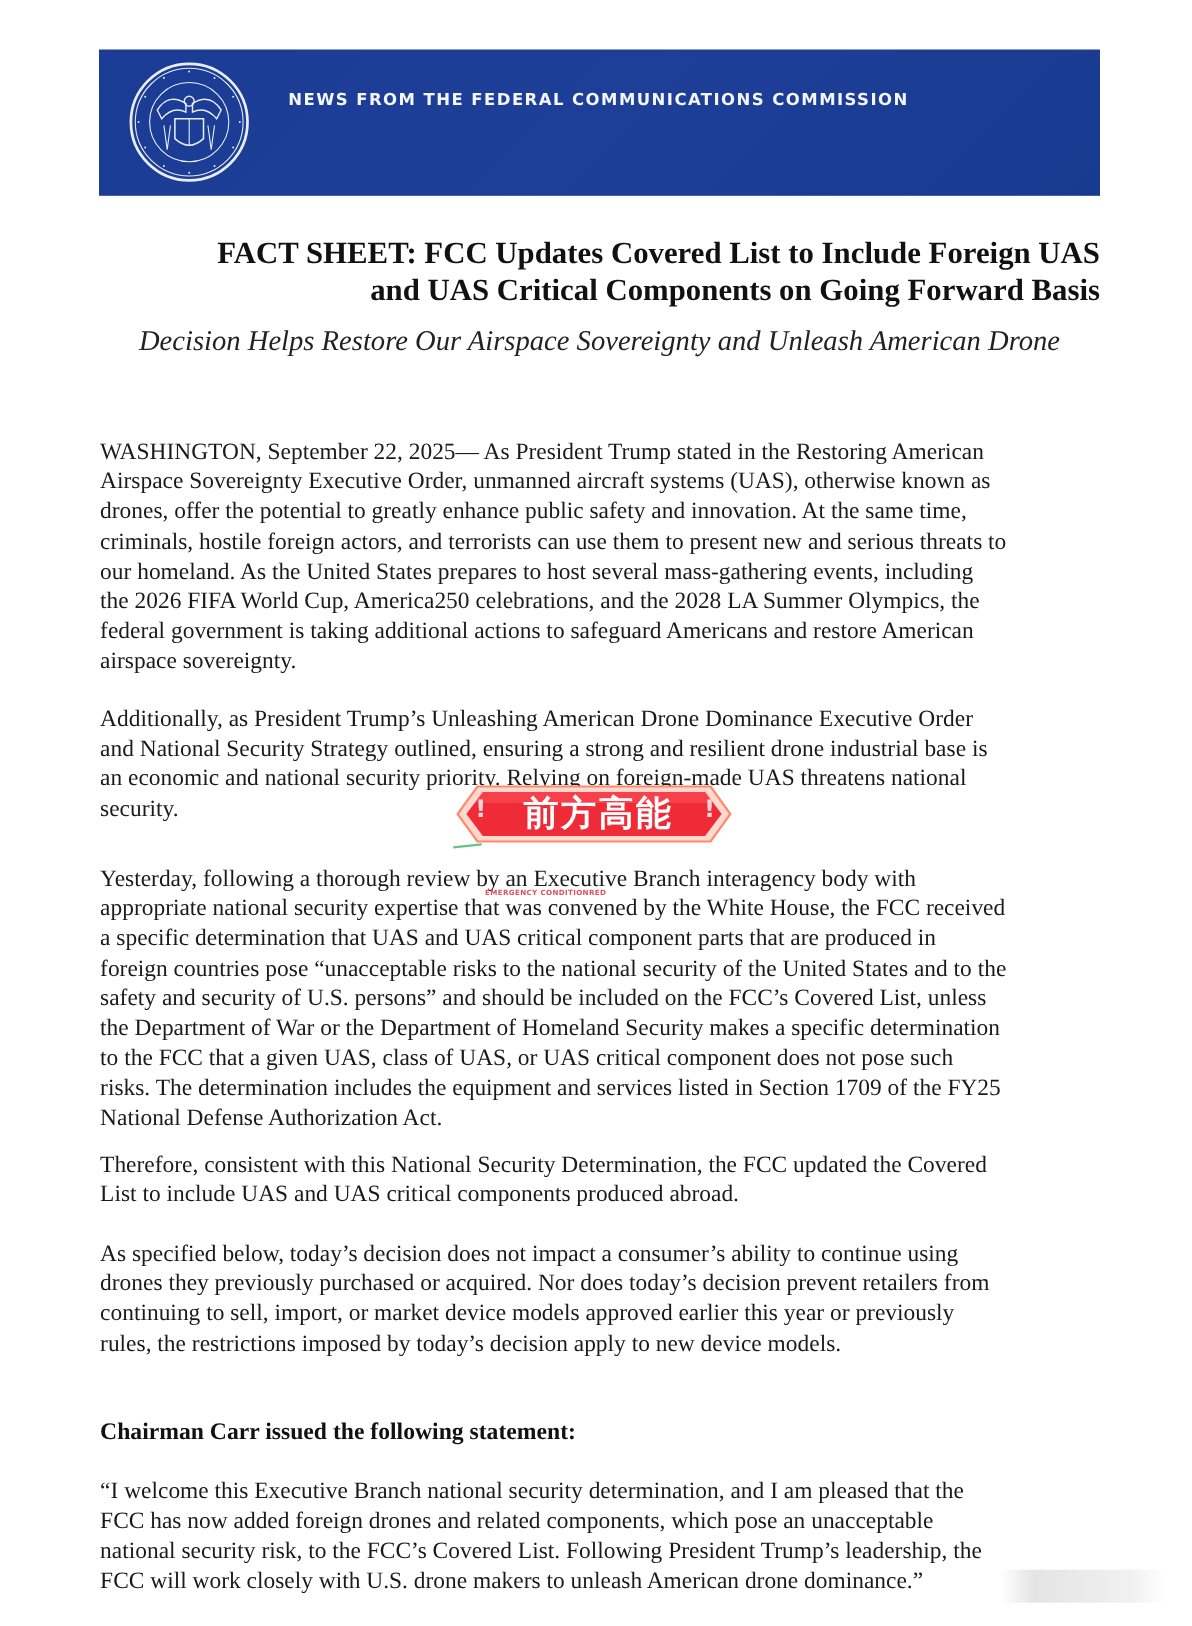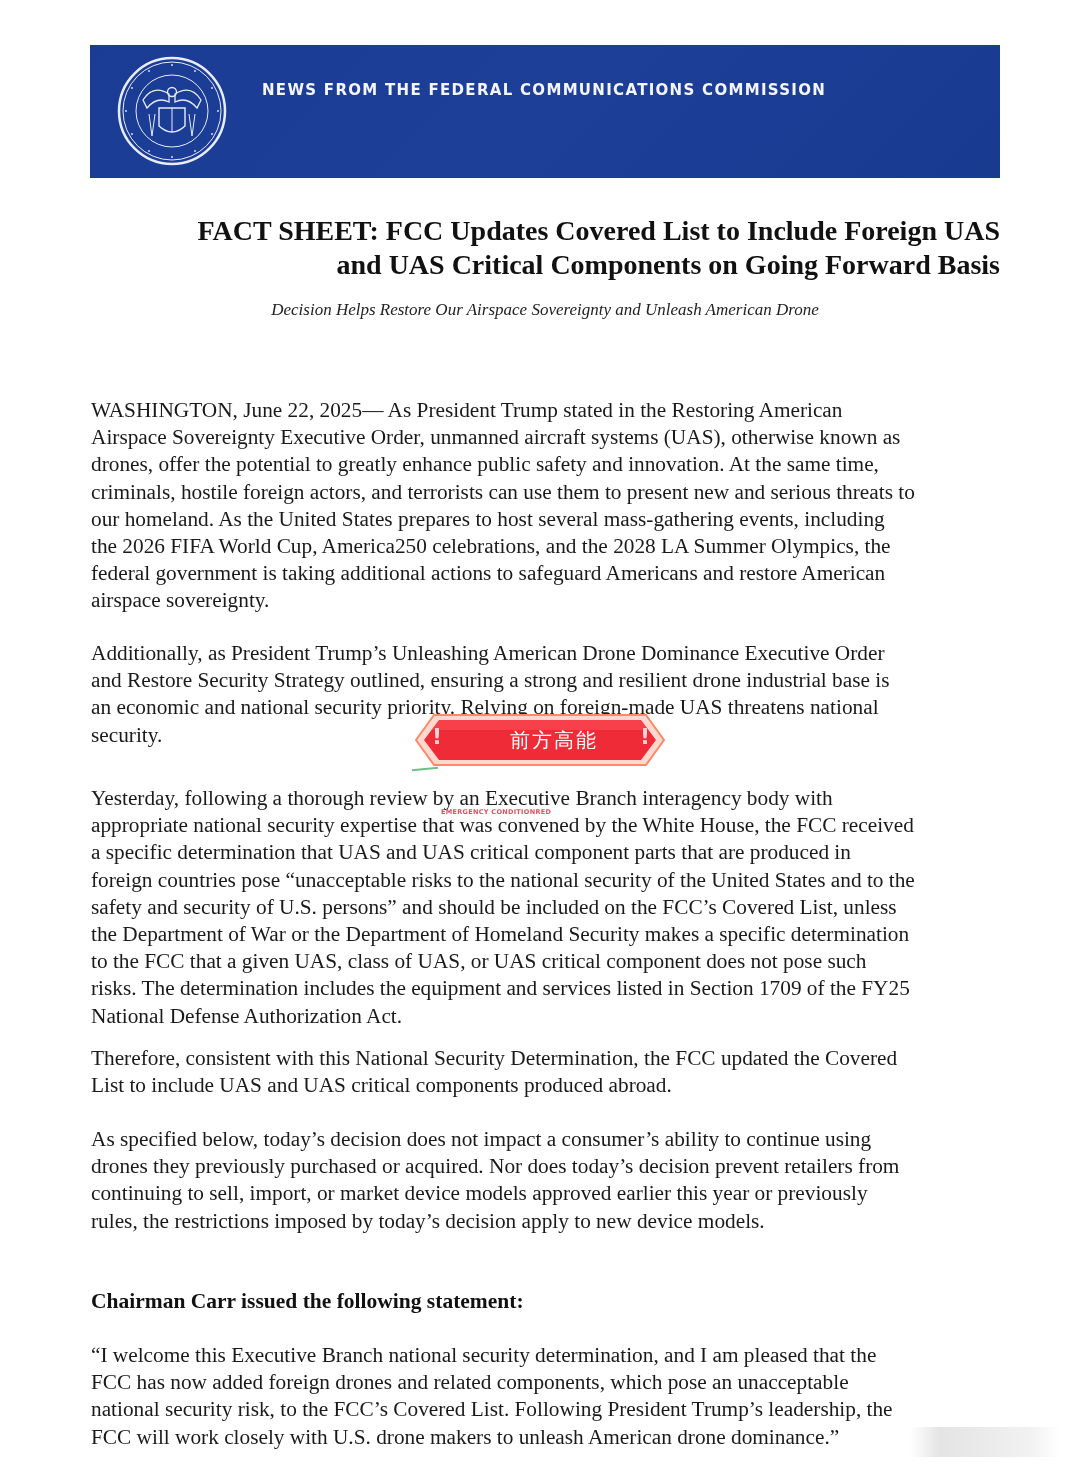--- a/index.html
+++ b/index.html
@@ -54,21 +54,21 @@
       line-height: 34px;
       color: #111;
     }
     .subhead {
       position: absolute;
       left: 90px;
       top: 295px;
       width: 910px;
       text-align: center;
       font-style: italic;
-      font-size: 17px;
+      font-size: 26px;
       line-height: 30px;
       color: #222;
     }
     .para {
       position: absolute;
       left: 91px;
       width: 915px;
       font-size: 21.3px;
       line-height: 27.2px;
       color: #1a1a1a;
@@ -98,30 +98,30 @@
       top: 808px;
       font-family: "DejaVu Sans", sans-serif;
       font-weight: bold;
       font-size: 6.5px;
       color: #e05060;
       letter-spacing: 0.3px;
       white-space: nowrap;
     }
     .sticker-text {
       position: absolute;
-      left: 14px;
+      left: 4px;
       top: 0;
       width: 256px;
       height: 56px;
       display: flex;
       align-items: center;
       justify-content: center;
       font-family: "DejaVu Sans", sans-serif;
-      font-weight: normal;
-      font-size: 20px;
+      font-weight: bold;
+      font-size: 32px;
       color: #ffffff;
       letter-spacing: 2px;
     }
     .sticker-bang {
       position: absolute;
       top: 12px;
       font-family: "DejaVu Sans", sans-serif;
       font-weight: bold;
       font-size: 22px;
       color: #ffd6d6;
@@ -185,33 +185,33 @@
 <div class="headline">
   <div>FACT SHEET: FCC Updates Covered List to Include Foreign UAS</div>
   <div>and UAS Critical Components on Going Forward Basis</div>
 </div>
 
 <div class="subhead">
   <div>Decision Helps Restore Our Airspace Sovereignty and Unleash American Drone</div>
 </div>
 
 <div class="para" style="top:397px;">
-  <span class="ln">WASHINGTON, June 22, 2025— As President Trump stated in the Restoring American</span>
+  <span class="ln">WASHINGTON, September 22, 2025— As President Trump stated in the Restoring American</span>
   <span class="ln">Airspace Sovereignty Executive Order, unmanned aircraft systems (UAS), otherwise known as</span>
   <span class="ln">drones, offer the potential to greatly enhance public safety and innovation.  At the same time,</span>
   <span class="ln">criminals, hostile foreign actors, and terrorists can use them to present new and serious threats to</span>
   <span class="ln">our homeland.  As the United States prepares to host several mass-gathering events, including</span>
   <span class="ln">the 2026 FIFA World Cup, America250 celebrations, and the 2028 LA Summer Olympics, the</span>
   <span class="ln">federal government is taking additional actions to safeguard Americans and restore American</span>
   <span class="ln">airspace sovereignty.</span>
 </div>
 
 <div class="para" style="top:640px;">
   <span class="ln">Additionally, as President Trump’s Unleashing American Drone Dominance Executive Order</span>
-  <span class="ln">and Restore Security Strategy outlined, ensuring a strong and resilient drone industrial base is</span>
+  <span class="ln">and National Security Strategy outlined, ensuring a strong and resilient drone industrial base is</span>
   <span class="ln">an economic and national security priority.  Relying on foreign-made UAS threatens national</span>
   <span class="ln">security.</span>
 </div>
 
 <div class="para" style="top:775px;margin-top:10px;">
   <span class="ln">Yesterday, following a thorough review by an Executive Branch interagency body with</span>
   <span class="ln">appropriate national security expertise that was convened by the White House, the FCC received</span>
   <span class="ln">a specific determination that UAS and UAS critical component parts that are produced in</span>
   <span class="ln">foreign countries pose “unacceptable risks to the national security of the United States and to the</span>
   <span class="ln">safety and security of U.S. persons” and should be included on the FCC’s Covered List, unless</span>

